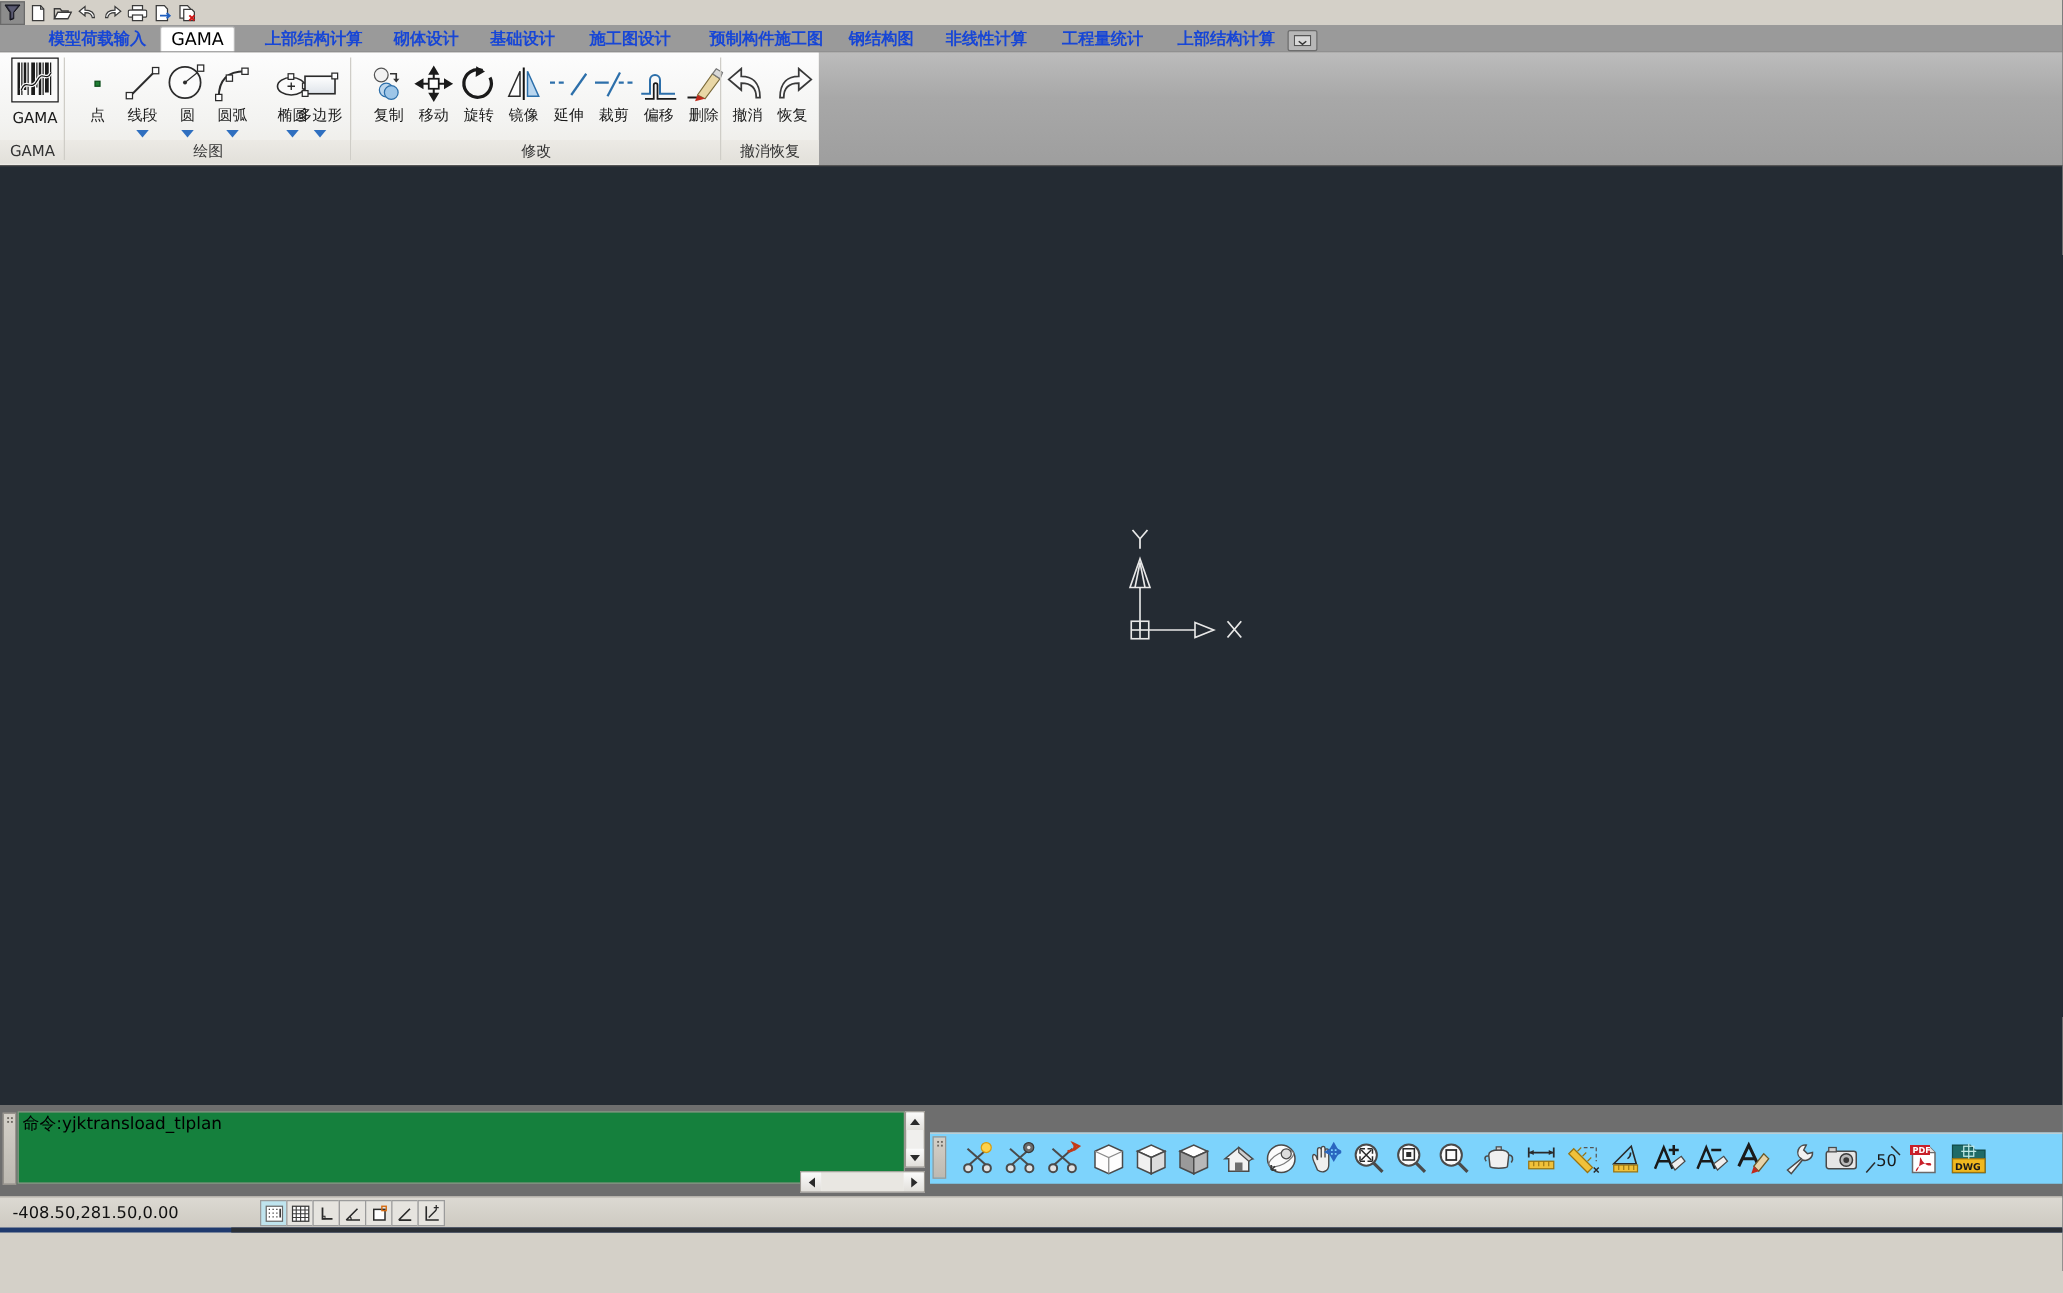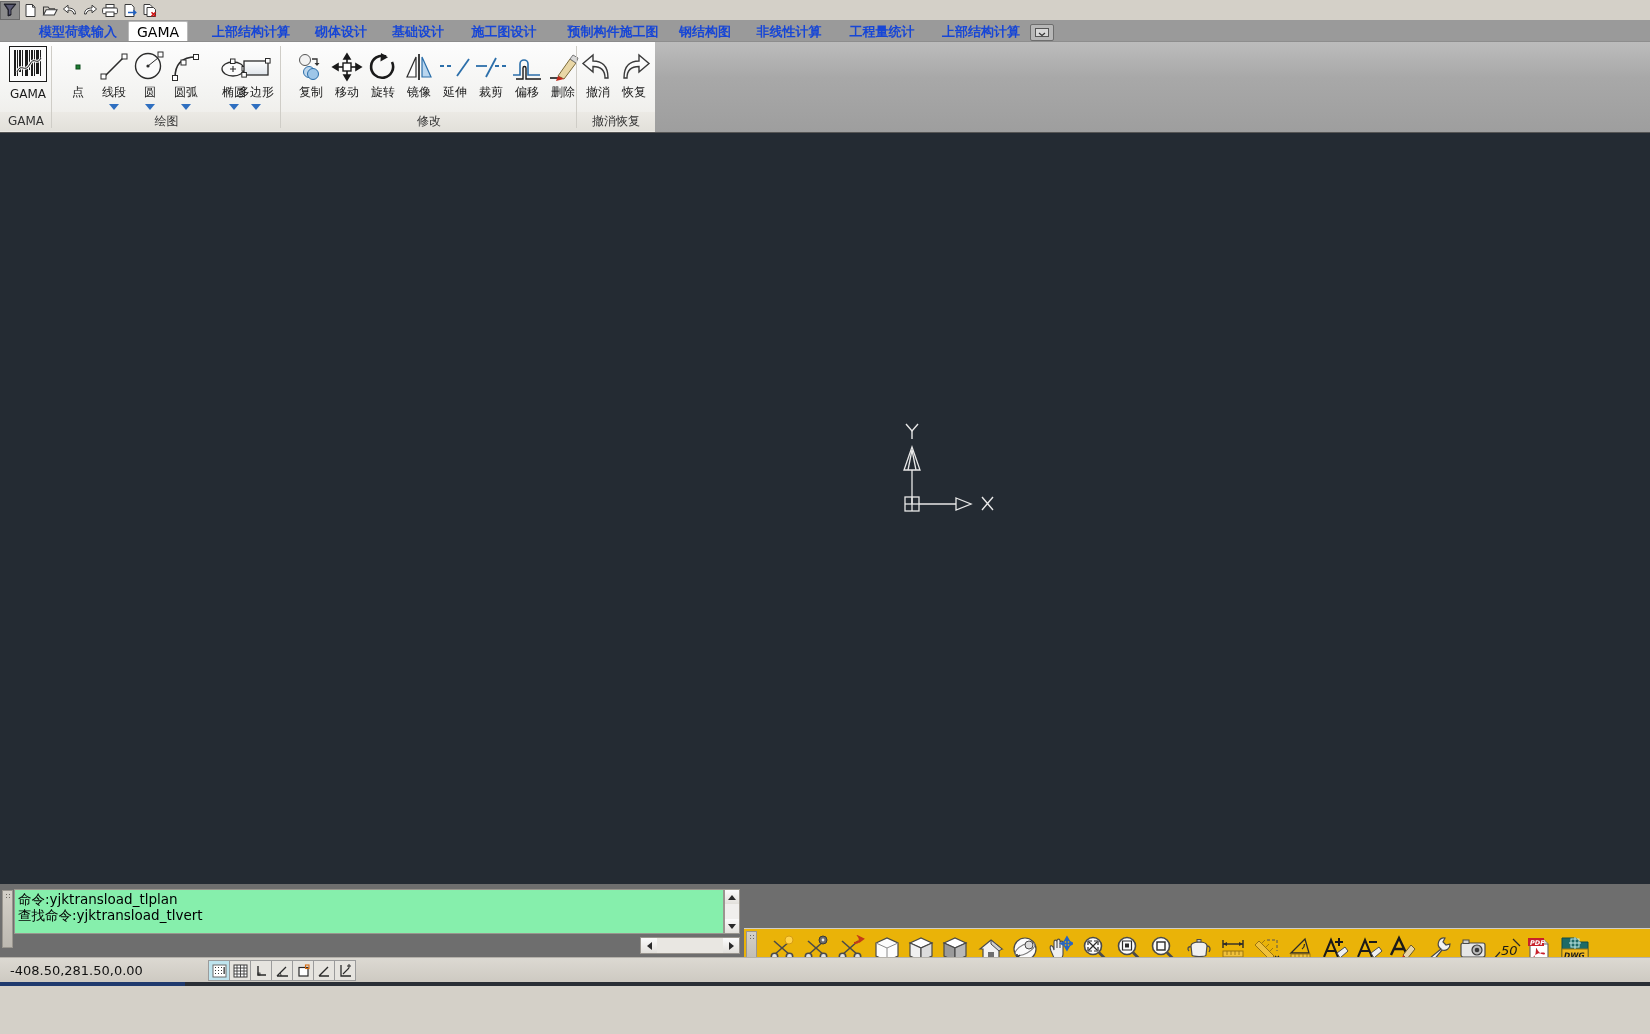--- a/index.html
+++ b/index.html
@@ -128,22 +128,22 @@
     position:absolute;left:2px;top:6px;width:11px;height:58px;
     background:linear-gradient(to bottom,#d4d0c8,#bdb9b1);
     border:1px solid #9a968f;box-sizing:border-box;
   }
   .cmdgrip .dots{
     position:absolute;left:2px;top:2px;width:6px;height:6px;
     background-image:radial-gradient(#6e6a63 40%,transparent 41%);
     background-size:3px 3px;
   }
   .cmdtext{
-    position:absolute;left:14px;top:5px;width:710px;height:45px;
-    background:#86efac;border:1px solid #9a968f;box-sizing:border-box;
+    position:absolute;left:14px;top:5px;width:710px;height:58px;
+    background:#15803d;border:1px solid #9a968f;box-sizing:border-box;
     padding:1px 3px;overflow:hidden;
   }
   .cmdtext .line{
     font-size:13.5px;line-height:16px;color:#000;white-space:nowrap;
     font-family:"DejaVu Sans","Liberation Sans",sans-serif;
   }
   .cmdinput{
     position:absolute;left:14px;top:53px;width:710px;height:17px;
     background:#ffffff;border:1px solid #9a968f;box-sizing:border-box;
     display:flex;align-items:center;padding-left:3px;
@@ -174,22 +174,22 @@
   }
   .hscroll .thumb{flex:1;background:#e9e7e2;}
   .tri{width:0;height:0;}
   .tri.up{border-left:4px solid transparent;border-right:4px solid transparent;border-bottom:5px solid #2a2a2a;}
   .tri.dn{border-left:4px solid transparent;border-right:4px solid transparent;border-top:5px solid #2a2a2a;}
   .tri.lf{border-top:4px solid transparent;border-bottom:4px solid transparent;border-right:5px solid #2a2a2a;}
   .tri.rt{border-top:4px solid transparent;border-bottom:4px solid transparent;border-left:5px solid #2a2a2a;}
 
   
   .icontool{
-    position:absolute;left:744px;top:928px;width:906px;height:40px;
-    background:#eab308;border-top:1px solid #cfcdc7;font-style:italic;
+    position:absolute;left:744px;top:906px;width:906px;height:40px;
+    background:#7dd3fc;border-top:1px solid #cfcdc7;
   }
   .itgrip{
     position:absolute;left:2px;top:2px;width:11px;height:34px;
     background:linear-gradient(to bottom,#d4d0c8,#bdb9b1);
     border:1px solid #9a968f;box-sizing:border-box;
   }
   .itgrip .dots{
     position:absolute;left:2px;top:2px;width:6px;height:6px;
     background-image:radial-gradient(#6e6a63 40%,transparent 41%);
     background-size:3px 3px;
@@ -580,21 +580,20 @@
   </div>
   <div class="canvas-edge"></div>
 
   <div class="cmdwrap">
     <div class="cmdgrip">
         <div class="dots"></div>
       </div>
 
     <div class="cmdtext">
       <div class="line">命令:yjktransload_tlplan</div>
-      <div class="line">查找命令:yjktransload_tlvert</div>
     </div>
 
     <div class="vscroll">
       <div class="ar up">
           <div class="tri up"></div>
         </div>
       <div class="ar dn">
           <div class="tri dn"></div>
         </div>
     </div>

